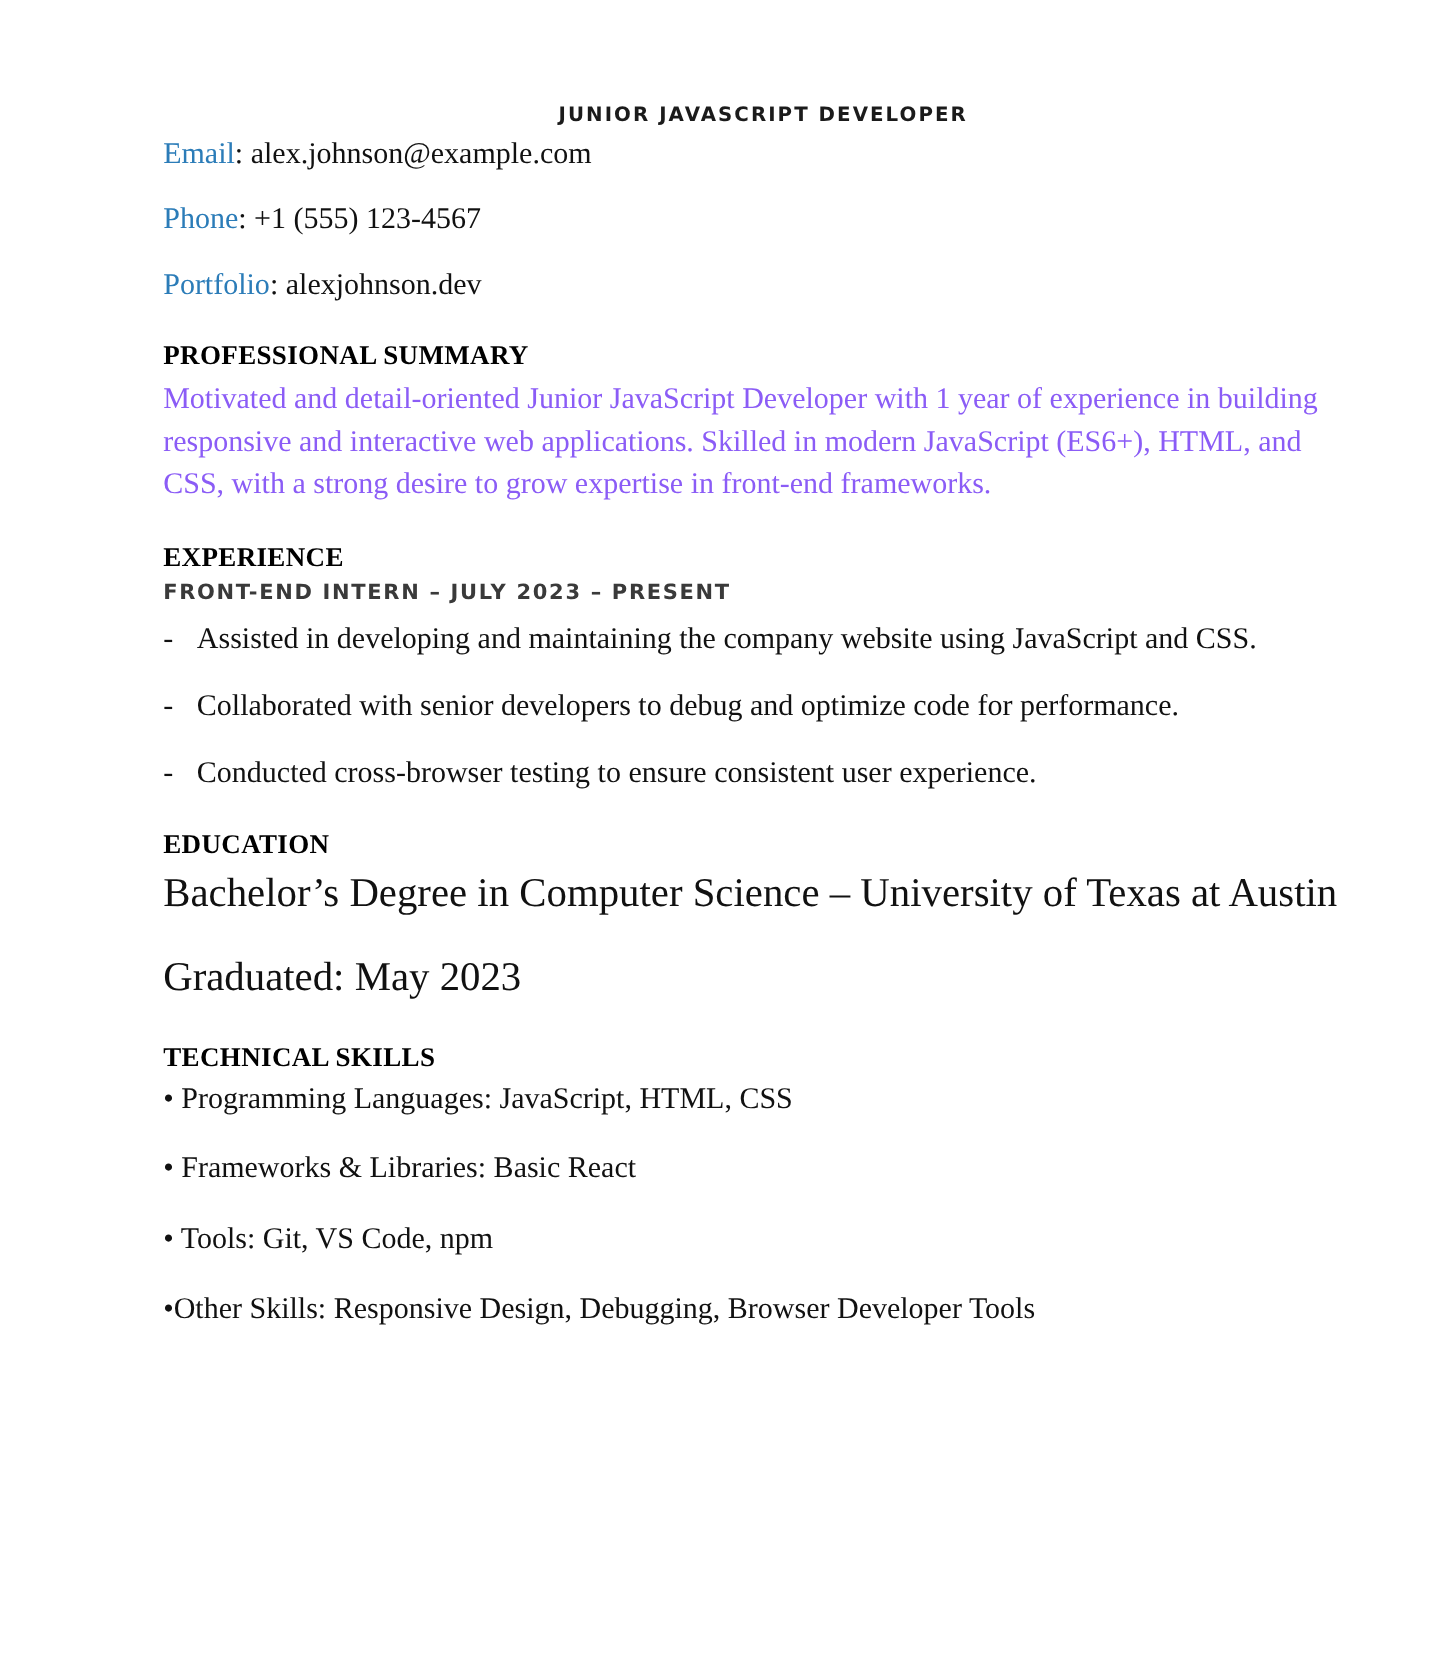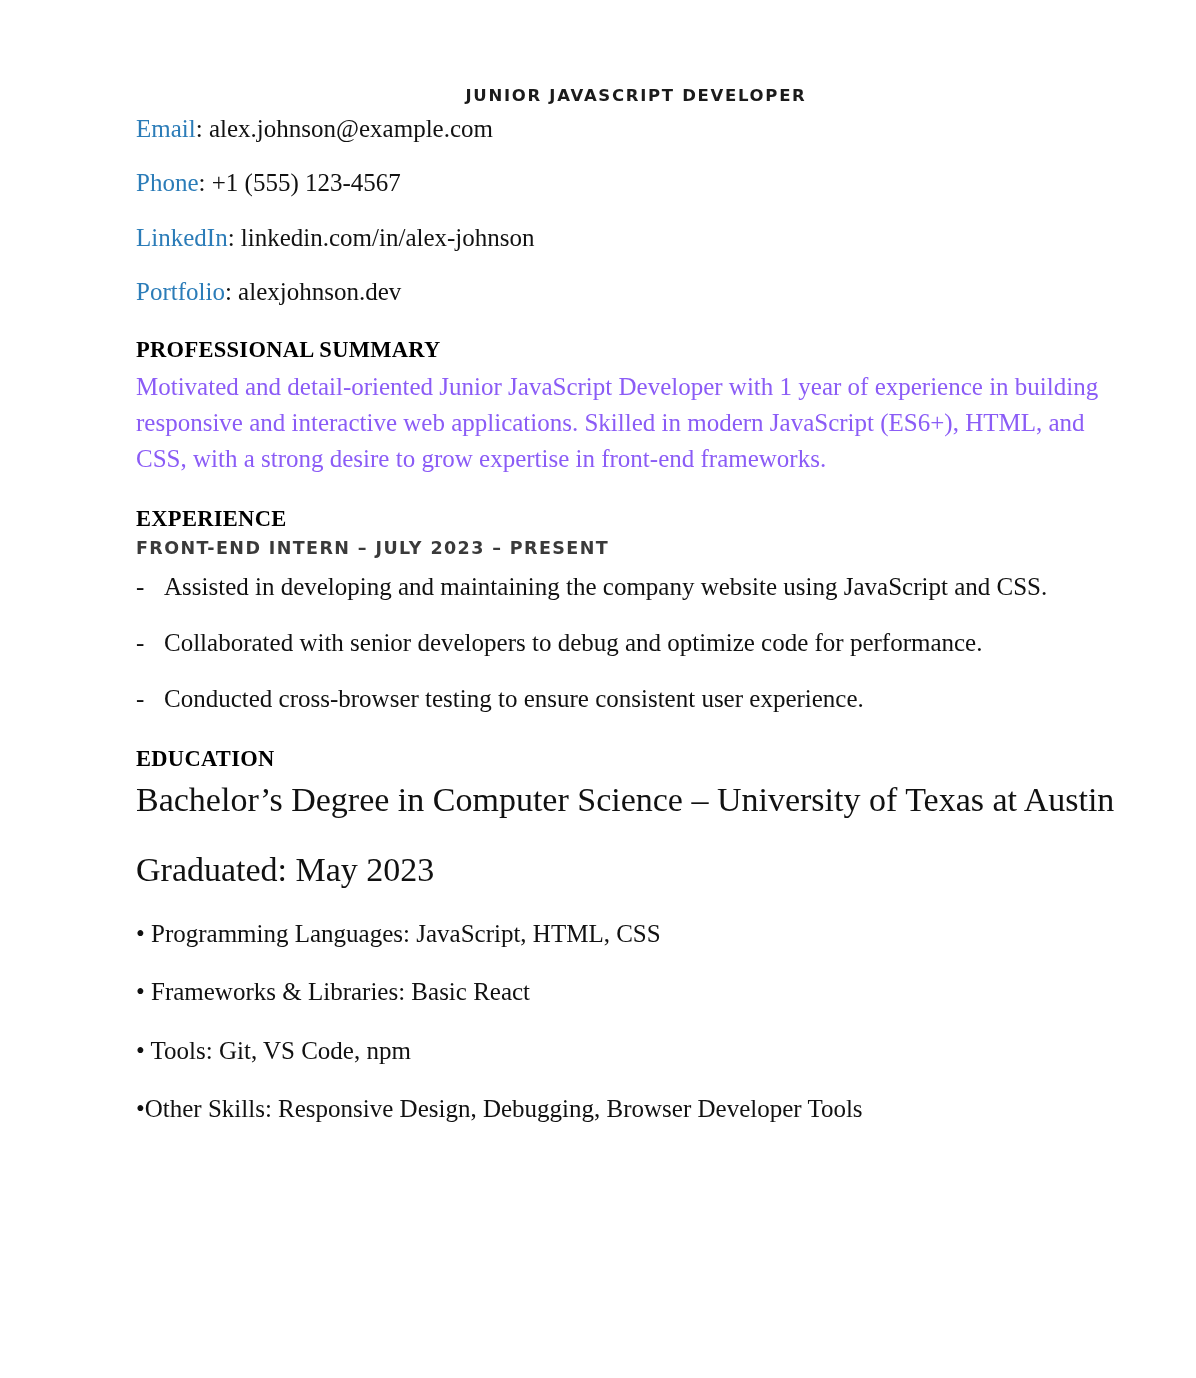--- a/index.html
+++ b/index.html
@@ -114,23 +114,20 @@
   <div class="job-title">JUNIOR JAVASCRIPT DEVELOPER</div>
 
   <div class="contact-line">
     <span class="contact-label">Email</span><span>: </span><span>alex.johnson@example.com</span>
   </div>
 
   <div class="contact-line">
     <span class="contact-label">Phone</span><span>: </span><span>+1 (555) 123-4567</span>
   </div>
 
-  <div class="contact-line">
-    <span class="contact-label">LinkedIn</span><span>: </span><span>linkedin.com/in/alex-johnson</span>
-  </div>
 
   <div class="contact-line">
     <span class="contact-label">Portfolio</span><span>: </span><span>alexjohnson.dev</span>
   </div>
 
   <div class="section-head">PROFESSIONAL SUMMARY</div>
   <p class="body-text para-block">Motivated and detail-oriented Junior JavaScript Developer with 1 year of experience in building responsive and interactive web applications. Skilled in modern JavaScript (ES6+), HTML, and CSS, with a strong desire to grow expertise in front-end frameworks.</p>
 
   <div class="section-head">EXPERIENCE</div>
   <div class="role-line">FRONT-END INTERN – JULY 2023 – PRESENT</div>
@@ -147,18 +144,19 @@
     <li>
       <span class="dash">-</span>
       <span class="btxt">Conducted cross-browser testing to ensure consistent user experience.</span>
     </li>
   </ul>
 
   <div class="section-head">EDUCATION</div>
   <div class="edu-line">Bachelor’s Degree in Computer Science – University of Texas at Austin</div>
   <div class="edu-line">Graduated: May 2023</div>
 
+  <div class="section-head">TECHNICAL SKILLS</div>
   <div class="skill-line">• Programming Languages: JavaScript, HTML, CSS</div>
   <div class="skill-line">• Frameworks &amp; Libraries: Basic React</div>
   <div class="skill-line">• Tools: Git, VS Code, npm</div>
   <div class="skill-line">•Other Skills: Responsive Design, Debugging, Browser Developer Tools</div>
 
 </div>
 
 </body></html>

